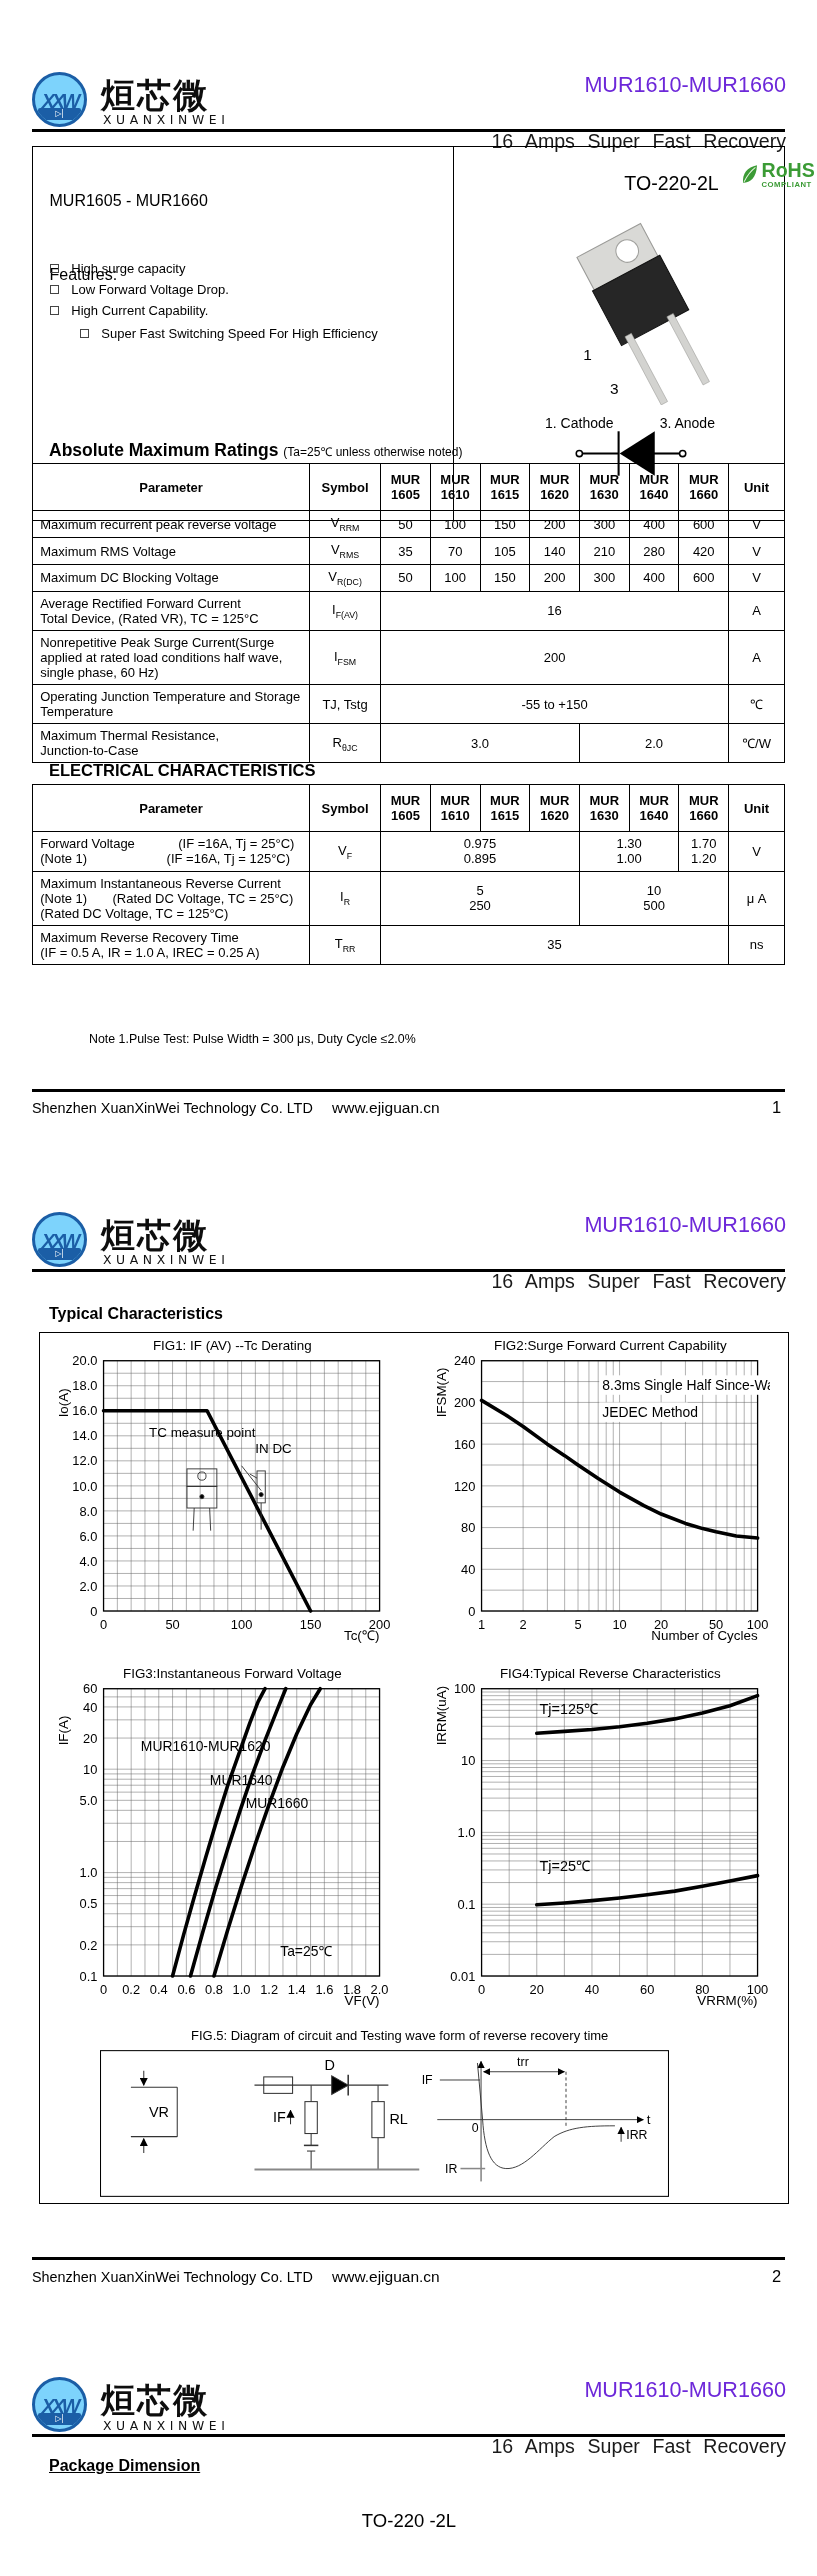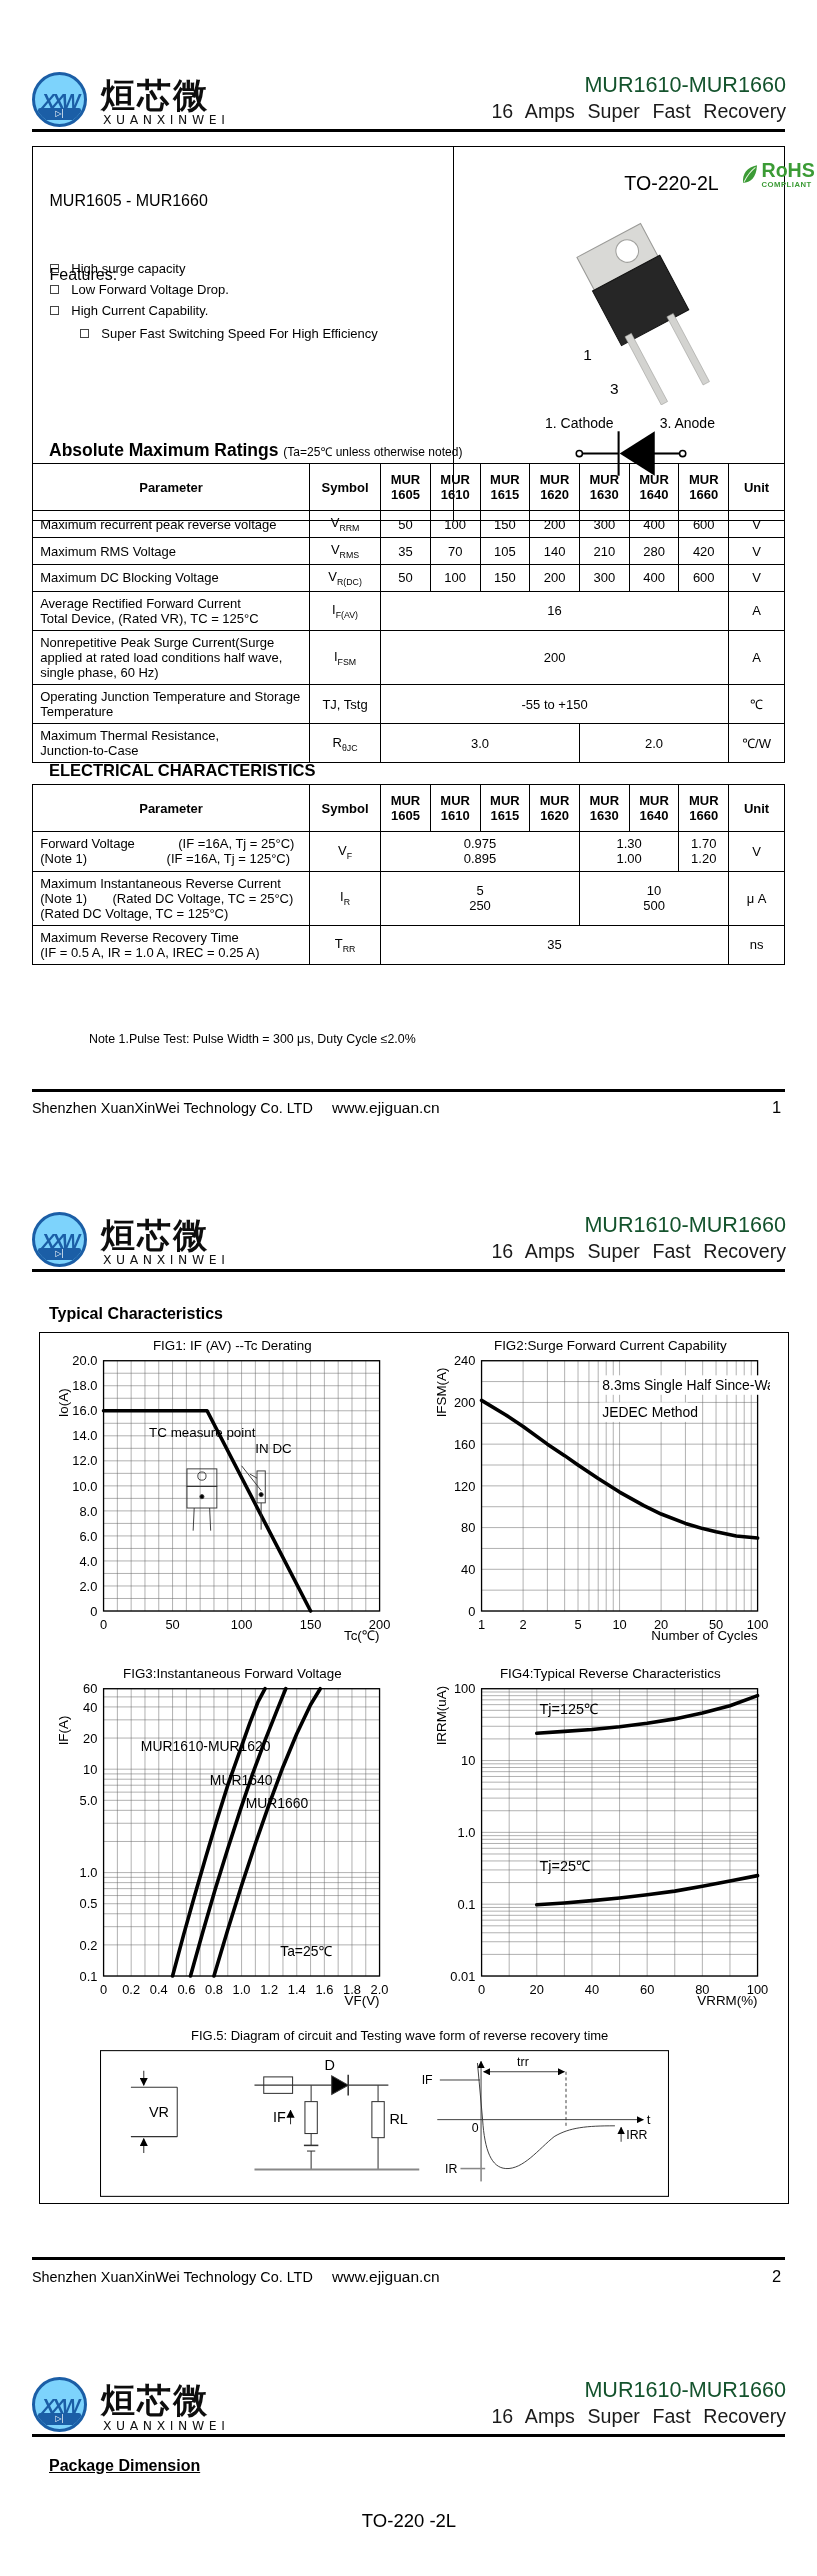--- a/index.html
+++ b/index.html
@@ -8,22 +8,22 @@
   .abs { position:absolute; }
 
   
   .hdr-logo-circle { position:absolute; width:55px; height:55px; border:3.6px solid #1b5ea6; border-radius:50%;
     display:flex; align-items:center; justify-content:center; overflow:hidden; background:#7dd3fc; }
   .hdr-logo-xxw { font-style:italic; font-weight:bold; font-size:19.6px; color:#1b5ea6; letter-spacing:-3.1px; margin-top:3.1px; }
   .hdr-logo-band { position:absolute; left:3.1px; right:3.1px; bottom:4.1px; height:12.4px; background:#1b5ea6; border-radius:2.1px;
     color:#fff; font-size:8.2px; text-align:center; line-height:12.4px; }
   .hdr-cn { position:absolute; font-weight:bold; font-size:34px; letter-spacing:2.1px; color:#0d0d0d; font-family:"DejaVu Sans", sans-serif; }
   .hdr-en { position:absolute; font-size:12.4px; letter-spacing:4.6px; color:#111; font-family:"DejaVu Sans", sans-serif; }
-  .hdr-part { position:absolute; right:32px; font-size:21.6px; color:#14532d; text-align:left; font-family:"Liberation Sans", sans-serif; }
-  .hdr-sub { position:absolute; right:32px; font-size:19.6px; color:#1a1a1a; text-align:right; word-spacing:7.2px; }
+  .hdr-part { position:absolute; right:32px; font-size:21.6px; color:#6d28d9; text-align:left; font-family:"Liberation Sans", sans-serif; }
+  .hdr-sub { position:absolute; right:32px; font-size:19.6px; color:#1a1a1a; text-align:right; word-spacing:7.2px;margin-top:30px; }
   .hdr-rule { position:absolute; left:32px; width:753px; height:2.6px; background:#000; }
 
   
   .ftr-rule { position:absolute; left:32px; width:753px; height:2.6px; background:#000; }
   .ftr-company { position:absolute; left:32px; font-size:14.4px; }
   .ftr-site { position:absolute; left:332px; font-size:15.5px; }
   .ftr-page { position:absolute; left:772px; font-size:16.5px; }
 
   
   .part-box { position:absolute; left:32px; top:146px; width:753px; height:375px; border:1px solid #000; }

